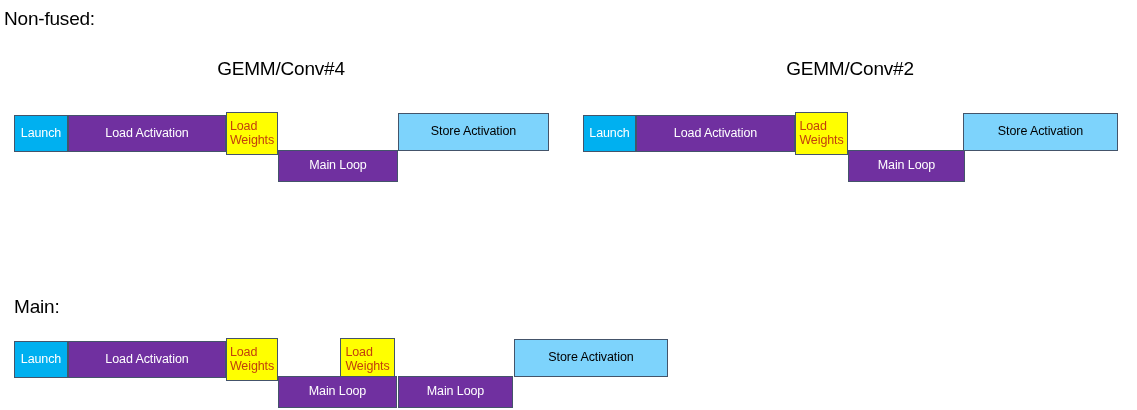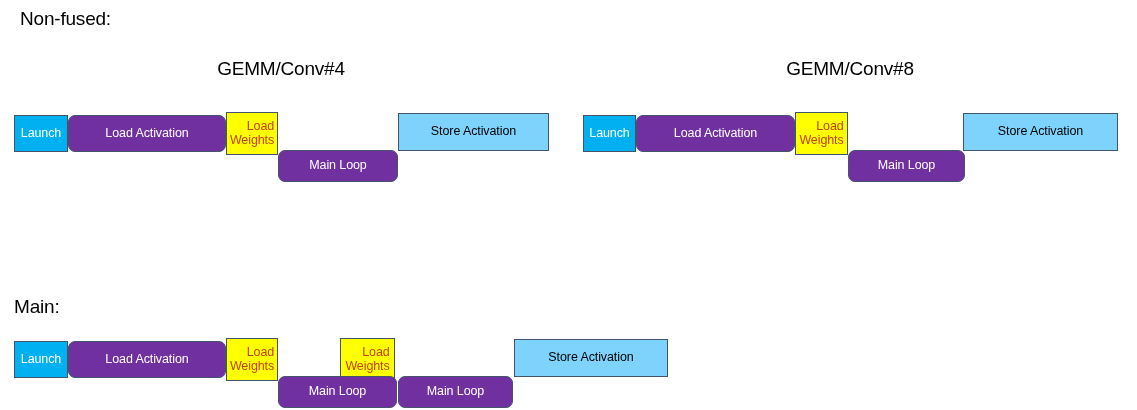--- a/index.html
+++ b/index.html
@@ -34,45 +34,45 @@
     text-align: center;
     letter-spacing: -0.2px;
   }
   .bar {
     position: absolute;
     box-sizing: border-box;
     border: 1px solid #44546A;
     display: flex;
     align-items: center;
     justify-content: center;
-    text-align: right;
+    text-align: left;
     font-size: 12.5px;
     line-height: 1.05;
     white-space: pre-line;
     overflow: hidden;
     letter-spacing: -0.1px;
   }
   .bar.launch  { background: #00B0F0; color: #ffffff; }
-  .bar.purple  { background: #7030A0; color: #ffffff; border-radius: 7px; }
+  .bar.purple  { background: #7030A0; color: #ffffff; }
   .bar.yellow  { background: #FFFF00; color: #c2410c; }
   .bar.orange  { background: #7dd3fc; color: #000000; }
 </style>
 </head>
 <body style="width: 1137px; height: 410px; background: rgb(255, 255, 255);">
 
 <div id="canvas" style="width: 1137px; height: 410px; background: rgb(255, 255, 255);">
-    <div class="section-label" style="left: 20px; top: 8px;">Non-fused:</div>
+    <div class="section-label" style="left: 4px; top: 8px;">Non-fused:</div>
     <div class="group-title" style="left: 141px; top: 58px; width: 280px;">GEMM/Conv#4</div>
     <div class="bar launch" style="left: 14px; top: 115px; width: 54px; height: 37px;">Launch</div>
     <div class="bar purple" style="left: 68px; top: 115px; width: 158px; height: 37px;">Load Activation</div>
     <div class="bar yellow" style="left: 226px; top: 112px; width: 52px; height: 43px;">Load
 Weights</div>
     <div class="bar purple" style="left: 278px; top: 150px; width: 120px; height: 32px;">Main Loop</div>
     <div class="bar orange" style="left: 398px; top: 113px; width: 151px; height: 38px;">Store Activation</div>
-    <div class="group-title" style="left: 710px; top: 58px; width: 280px;">GEMM/Conv#8</div>
+    <div class="group-title" style="left: 710px; top: 58px; width: 280px;">GEMM/Conv#2</div>
     <div class="bar launch" style="left: 583px; top: 115px; width: 53px; height: 37px;">Launch</div>
     <div class="bar purple" style="left: 636px; top: 115px; width: 159px; height: 37px;">Load Activation</div>
     <div class="bar yellow" style="left: 795px; top: 112px; width: 53px; height: 43px;">Load
 Weights</div>
     <div class="bar purple" style="left: 848px; top: 150px; width: 117px; height: 32px;">Main Loop</div>
     <div class="bar orange" style="left: 963px; top: 113px; width: 155px; height: 38px;">Store Activation</div>
     <div class="section-label" style="left: 14px; top: 296px;">Main:</div>
     <div class="bar launch" style="left: 14px; top: 341px; width: 54px; height: 37px;">Launch</div>
     <div class="bar purple" style="left: 68px; top: 341px; width: 158px; height: 37px;">Load Activation</div>
     <div class="bar yellow" style="left: 226px; top: 338px; width: 52px; height: 43px;">Load

